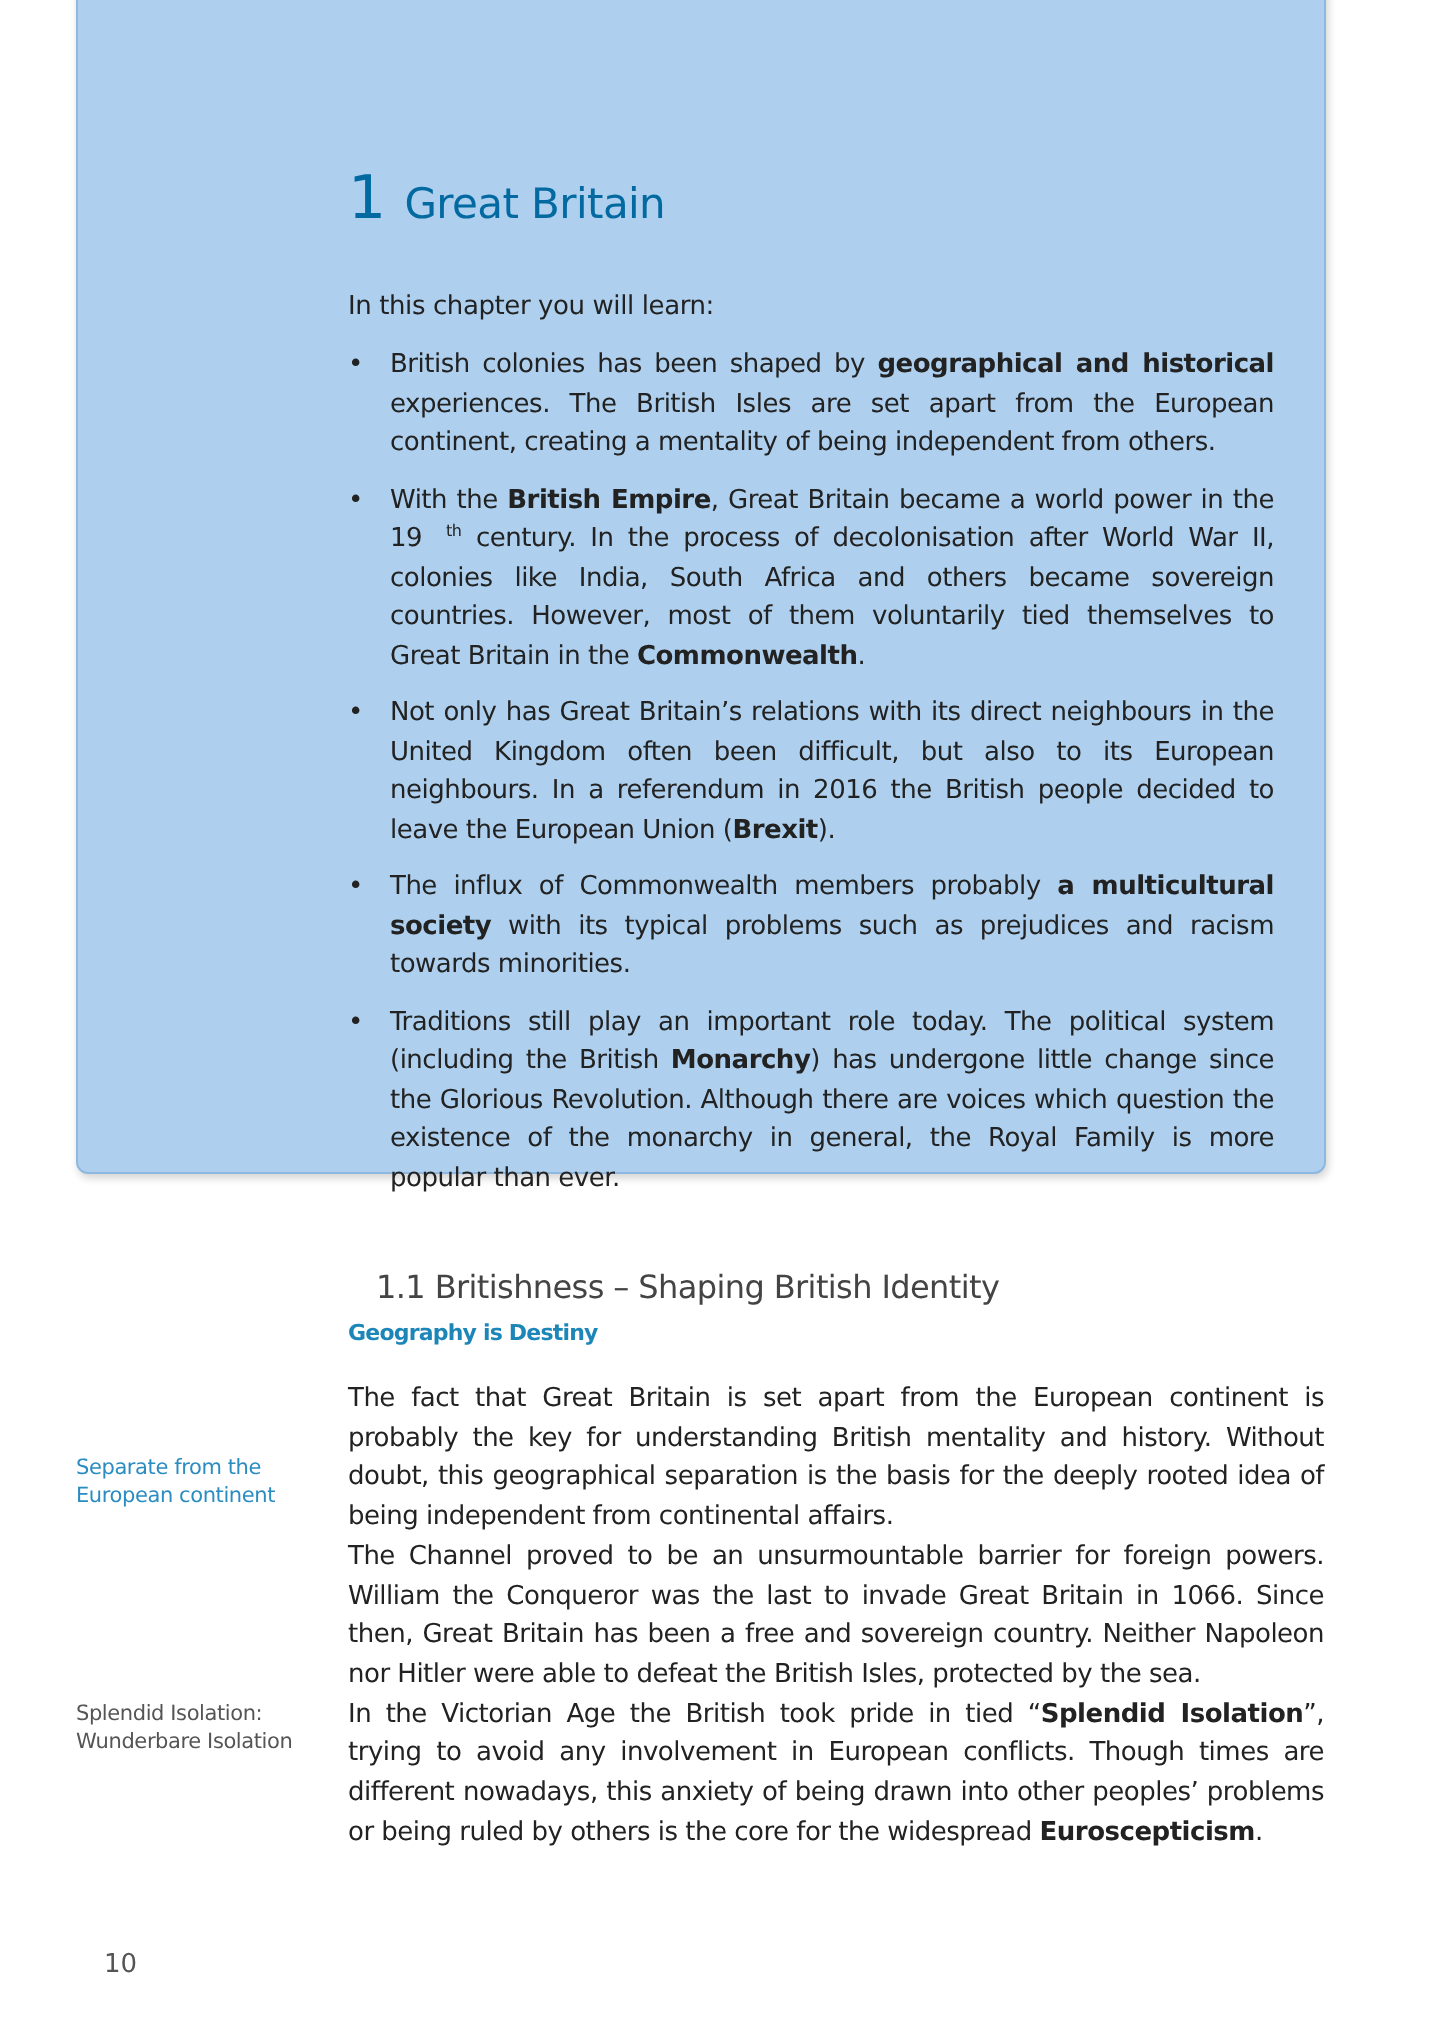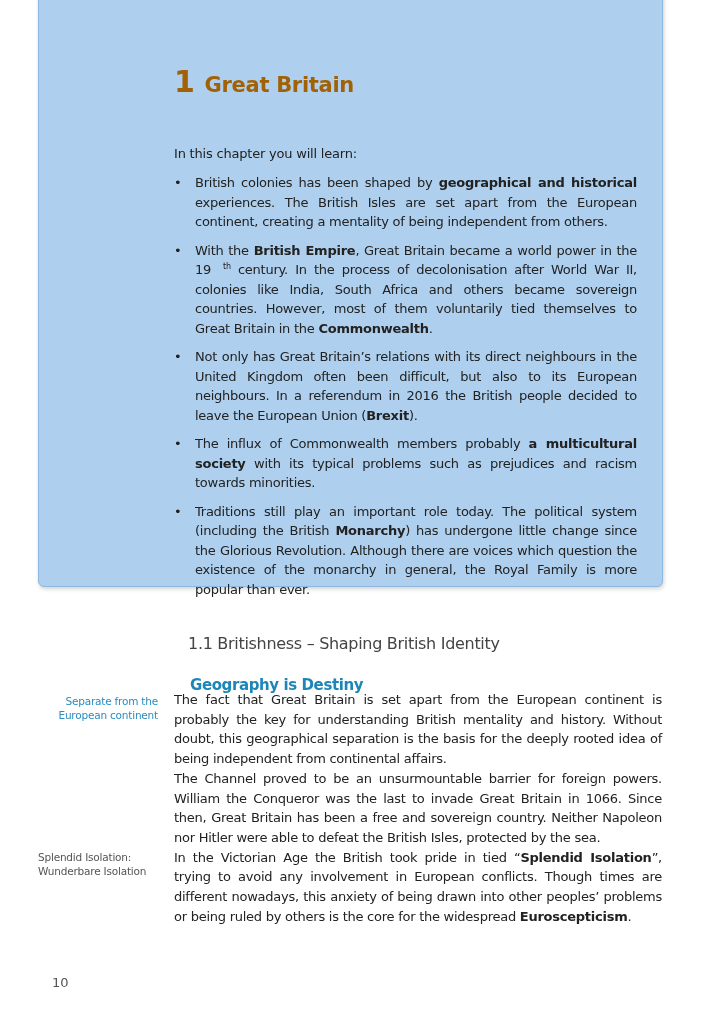--- a/index.html
+++ b/index.html
@@ -8,22 +8,22 @@
     font-family: "DejaVu Sans", sans-serif; color: #222;
     overflow: hidden;
   }
   .intro-box {
     position: absolute; left: 38px; top: -6px; width: 623px; height: 591px;
     background: #aed0ee; border: 1px solid #8fb8e0;
     border-radius: 0 0 6px 6px;
     box-shadow: 1px 2px 4px rgba(0,0,0,0.18);
   }
   .chapter-title {
-    position: absolute; left: 174px; top: 64px; margin: 0;
-    color: #a16207; font-weight: bold; font-size: 21px;
+    position: absolute; left: 174px; top: 82px; margin: 0;
+    color: #0369a1; font-weight: normal; font-size: 21px;
     font-family: "DejaVu Sans", sans-serif; letter-spacing: -0.3px;
   }
   .chapter-title .num { font-size: 30px; margin-right: 3px; }
   .intro-lead {
     position: absolute; left: 174px; top: 146px; font-size: 13px; color: #222;
     letter-spacing: -0.2px;
   }
   .intro-list {
     position: absolute; left: 174px; top: 173px; width: 463px;
     margin: 0; padding: 0; list-style: none;
@@ -35,33 +35,33 @@
   .intro-list li .bullet {
     position: absolute; left: 0; top: 0;
   }
   b { font-weight: bold; }
   sup { font-size: 8px; line-height: 0; margin-left: 12px; }
   .section-title {
     position: absolute; left: 174px; top: 620px; margin: 14px;
     font-size: 16px; color: #444; font-weight: normal; letter-spacing: -0.3px;
   }
   .sub-title {
-    position: absolute; left: 174px; top: 660px; margin: 16px;
-    font-size: 15px; color: #1d86b8; font-weight: bold; letter-spacing: -0.4px;
+    position: absolute; left: 174px; top: 660px; margin: 0;
+    font-size: 11px; color: #1d86b8; font-weight: bold; letter-spacing: -0.4px;
   }
   .body-text {
     position: absolute; left: 174px; top: 690px; width: 488px;
     font-size: 13px; line-height: 19.7px; text-align: justify; letter-spacing: -0.25px;
   }
   .body-text p { margin: 0; }
   .margin-note {
     position: absolute; left: 38px; width: 120px; font-size: 10.5px; line-height: 14px;
     letter-spacing: -0.2px;
   }
-  .margin-note.blue { color: #2a8cc0; top: 694px; text-align: right; }
+  .margin-note.blue { color: #2a8cc0; top: 727px; }
   .margin-note.grey { color: #555; top: 850px; }
   .page-number {
     position: absolute; left: 52px; top: 975px; font-size: 13px; color: #555;
   }
 </style>
 </head>
 <body>
 
 <div class="intro-box"></div>
 

